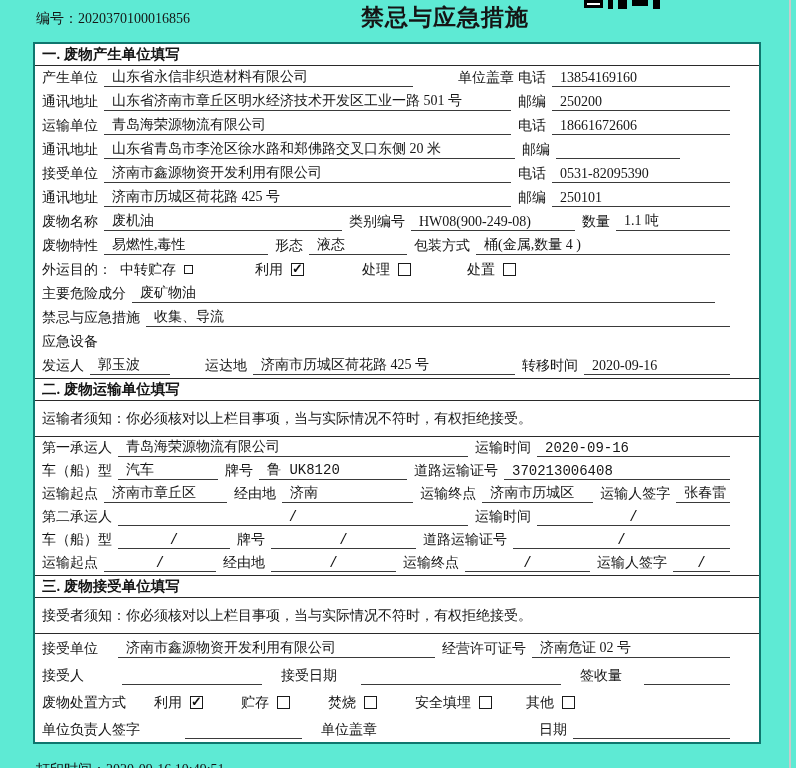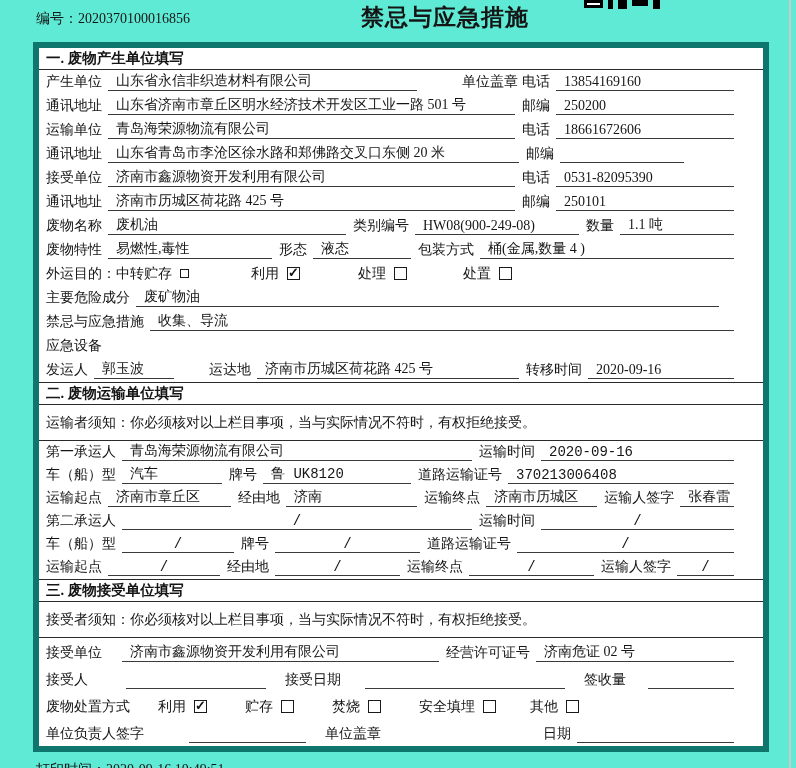--- a/index.html
+++ b/index.html
@@ -13,21 +13,21 @@
   .title-wrap { position:absolute; top:2px; left:0; width:796px; text-align:center; }
   .title { position:relative; left:47px; font-size:23px; font-weight:bold; letter-spacing:1px; }
   .qr { position:absolute; top:0; left:584px; height:9px; display:flex; gap:5px; align-items:flex-start; }
   .qr .qa { width:13px; height:2px; border:3px solid #000; background:#fff; }
   .qr .qb { width:5px; height:9px; background:#000; }
   .qr .qc { width:9px; height:9px; background:#000; }
   .qr .qd { width:16px; height:6px; background:#000; }
   .qr .qe { width:7px; height:9px; background:#000; }
   .scan-edge { position:absolute; top:0; left:789px; width:2px; height:768px; background:#cacaca; }
 
-  .table { position:absolute; top:42px; left:33px; width:724px; border:6px solid #0f766e; background:#fff; }
+  .table { position:absolute; top:42px; left:33px; width:724px; border:2px solid #0f766e; background:#fff; }
   .sec-header { display:flex; align-items:center; height:21px; padding:0 7px; font-weight:bold; font-size:14.5px; border-bottom:1px solid #2a2a2a; }
   .sec-header.mid { border-top:1px solid #2a2a2a; }
   .notice { display:flex; align-items:center; height:35px; padding:0 7px; border-bottom:1px solid #2a2a2a; }
 
   .row { display:flex; align-items:flex-end; height:21px; padding:0 22px 3px 7px; }
   .s2row { height:20px;font-family:Liberation Mono, monospace; }
   .s3row { height:24px; }
   .lbl { white-space:nowrap; }
   .u { border-bottom:1px solid #3a3a3a; white-space:nowrap; overflow:hidden; min-width:16px;
        padding:0 4px 0 8px; margin-left:6px; margin-right:7px; }
@@ -121,21 +121,21 @@
       <span class="lbl">废物特性</span>
       <span class="u" style="width:152px">易燃性,毒性</span>
       <span class="lbl">形态</span>
       <span class="u" style="width:86px">液态</span>
       <span class="lbl">包装方式</span>
       <span class="u fill">桶(金属,数量 4 )</span>
     </div>
 
     <div class="row">
       <span class="lbl">外运目的：</span>
-      <span class="opt" style="">
+      <span class="opt" style="margin-left:8px">
         <span class="lbl">中转贮存</span>
         <span class="cb small"></span>
       </span>
       <span class="opt" style="margin-left:62px">
         <span class="lbl">利用</span>
         <span class="cb checked"></span>
       </span>
       <span class="opt" style="margin-left:58px">
         <span class="lbl">处理</span>
         <span class="cb"></span>

